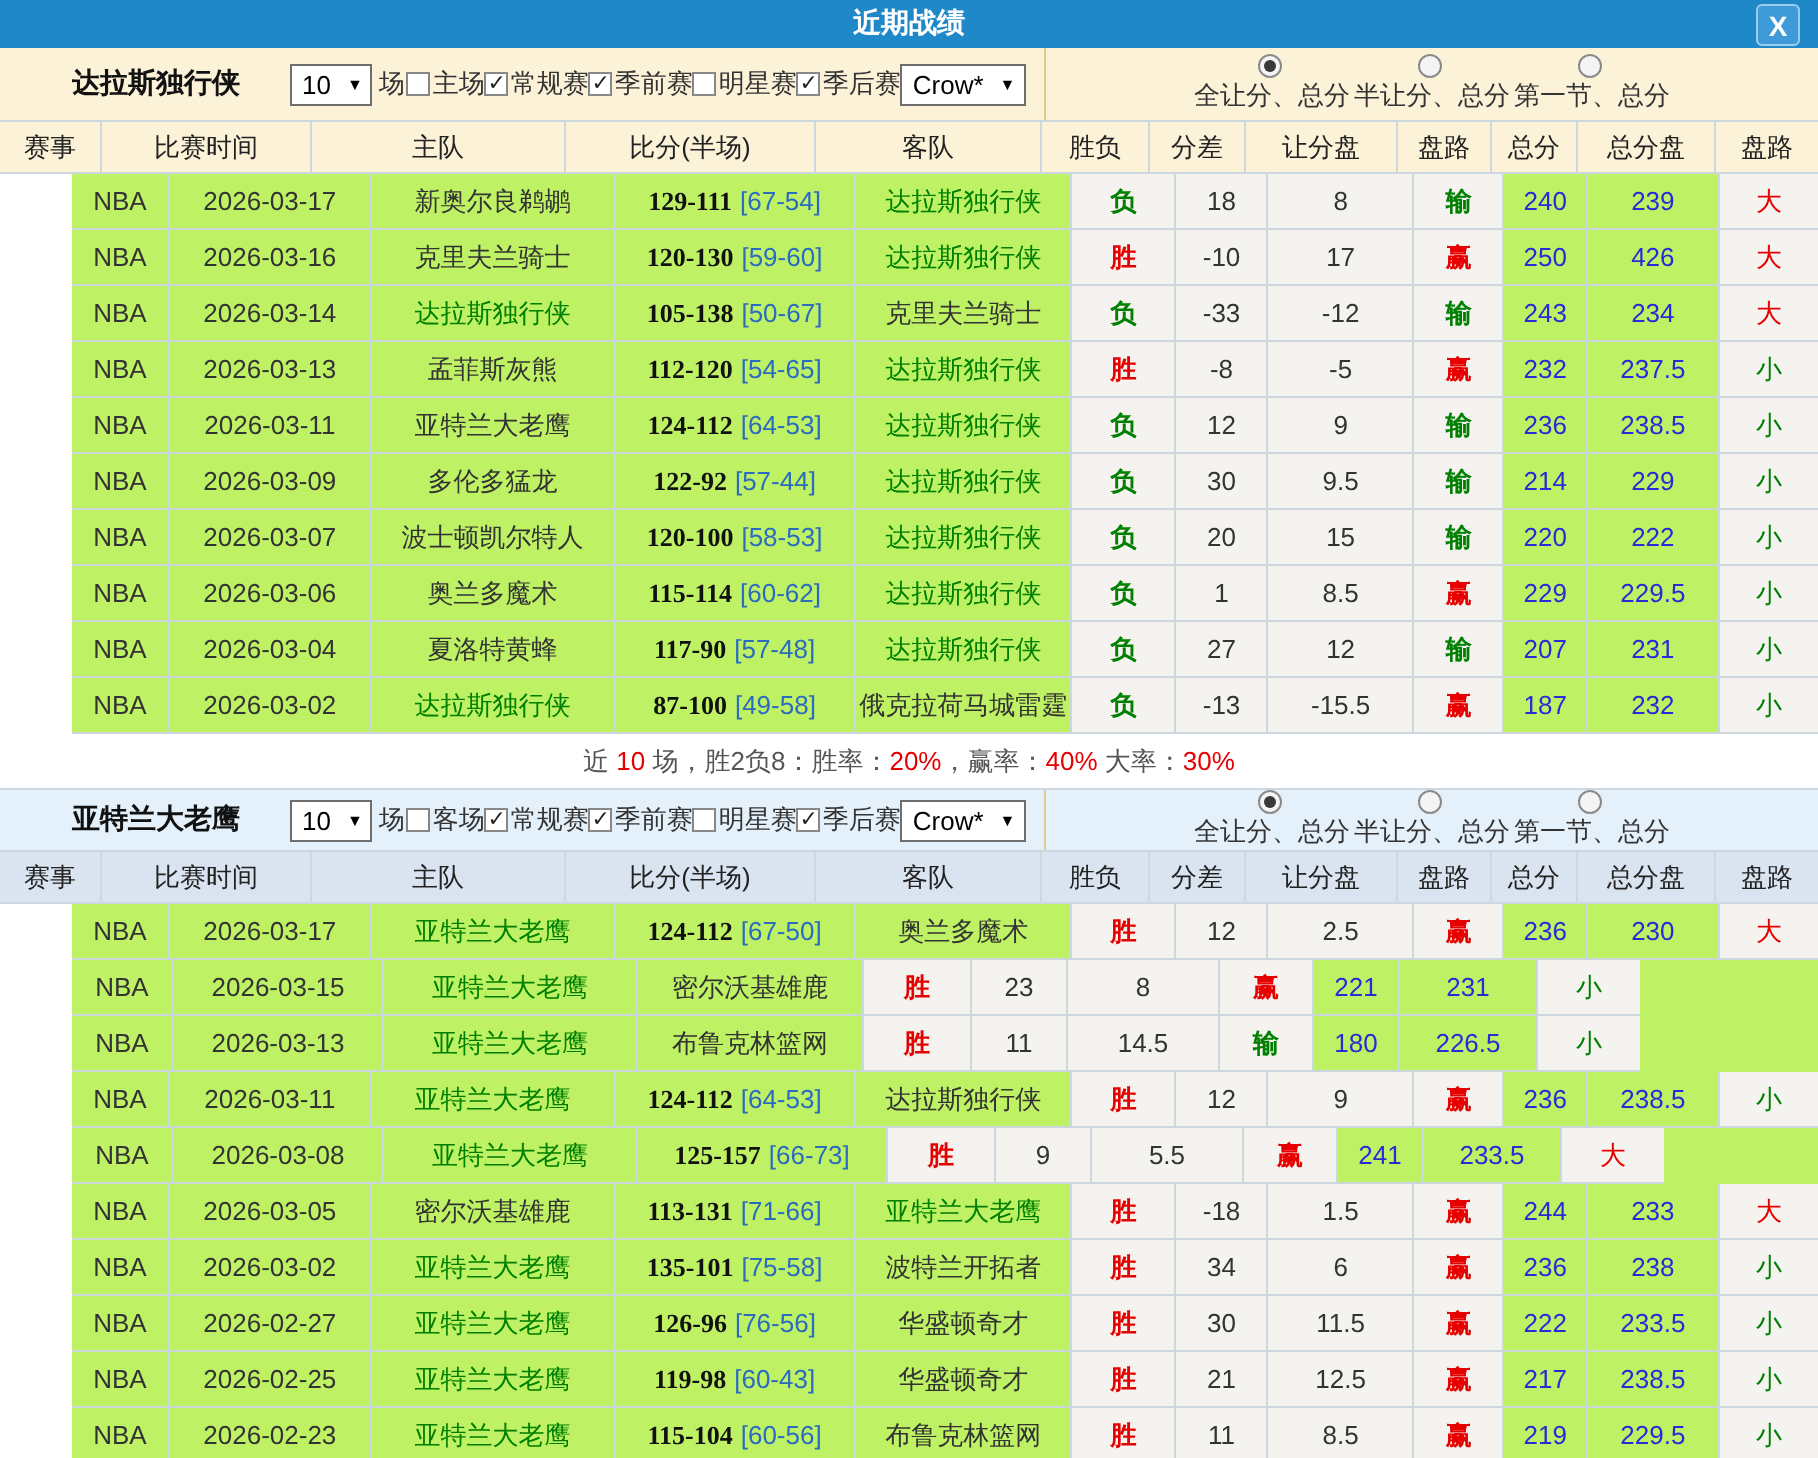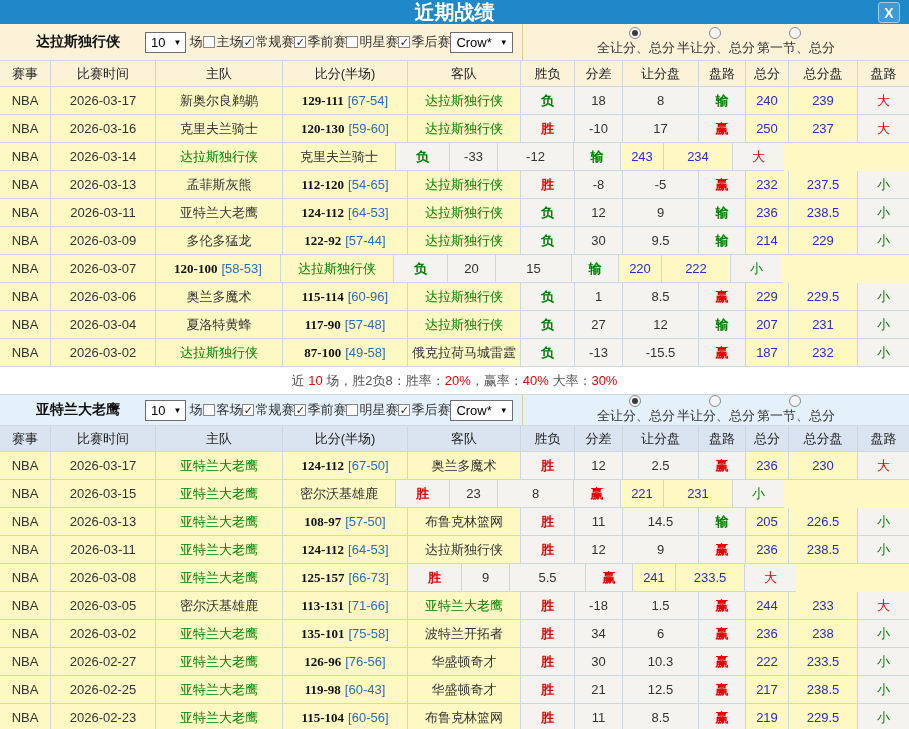--- a/index.html
+++ b/index.html
@@ -5,21 +5,21 @@
   html,body { margin:0; padding:0; }
   body {
     width:909px; background:#fff; color:#333;
     font-family:"Liberation Sans","DejaVu Sans",sans-serif; font-size:13px;
   }
   
   .titlebar {
     height:24px; background:#1f88c9; position:relative;
     display:flex; align-items:center; justify-content:center;
   }
-  .titlebar .title { color:#fff; font-weight:bold; font-size:20px; }
+  .titlebar .title { color:#fff; font-weight:bold; font-size:14px; }
   .close-btn {
     position:absolute; right:9px; top:2px; width:20px; height:19px;
     background:#3f9bd8; border:1px solid #9ccdef; border-radius:3px;
     display:flex; align-items:center; justify-content:center;
     color:#fff; font-weight:bold; font-size:14px; cursor:pointer; line-height:1;
   }
   
   .filter-row { display:flex; align-items:stretch; }
   .panel1 .filter-row { background:#fcf2d8; height:36px; }
   .panel2 .filter-row { background:#e4f1fa; height:30px; }
@@ -51,21 +51,21 @@
     border-radius:50%; background:#f4f4f4; display:inline-flex;
     align-items:center; justify-content:center; margin-right:2px;
   }
   .radio.checked::after { content:""; width:6px; height:6px; border-radius:50%; background:#3a3a3a; }
   
   .table { border-top:1px solid #cdd7e0; }
   .tr { display:flex; }
   .thead { height:26px; }
   .panel1 .thead { background:#fcf2d8; }
   .panel2 .thead { background:#d9e4f0; }
-  .tbody .tr { height:28px; background:#fef9c3; }
+  .tbody .tr { height:28px; background:#bef264;margin-left:36px; }
   .td {
     box-sizing:border-box; height:100%;
     border-right:1px solid #cdd7e0; border-bottom:1px solid #cdd7e0;
     display:flex; align-items:center; justify-content:center; gap:4px;
     overflow:hidden; white-space:nowrap;
   }
   .thead .td { color:#222; }
   .c0{width:51px}.c1{width:105px}.c2{width:127px}.c3{width:125px}.c4{width:113px}
   .c5{width:54px}.c6{width:48px}.c7{width:76px}.c8{width:47px}.c9{width:43px}
   .c10{width:69px}.c11{width:51px; border-right:none;}
@@ -184,27 +184,31 @@
           <div class="td c3">
             <span class="score">120-130</span>
             <span class="half">[59-60]</span>
           </div>
           <div class="td c4 green">达拉斯独行侠</div>
           <div class="td c5 red bold">胜</div>
           <div class="td c6">-10</div>
           <div class="td c7">17</div>
           <div class="td c8 red bold">赢</div>
           <div class="td c9 blue">250</div>
-          <div class="td c10 blue">237</div>
+          <div class="td c10 blue">426</div>
           <div class="td c11 red">大</div>
         </div>
         <div class="tr">
           <div class="td c0">NBA</div>
           <div class="td c1">2026-03-14</div>
           <div class="td c2 green">达拉斯独行侠</div>
+          <div class="td c3">
+            <span class="score">105-138</span>
+            <span class="half">[50-67]</span>
+          </div>
           <div class="td c4">克里夫兰骑士</div>
           <div class="td c5 green bold">负</div>
           <div class="td c6">-33</div>
           <div class="td c7">-12</div>
           <div class="td c8 green bold">输</div>
           <div class="td c9 blue">243</div>
           <div class="td c10 blue">234</div>
           <div class="td c11 red">大</div>
         </div>
         <div class="tr">
@@ -254,40 +258,41 @@
           <div class="td c6">30</div>
           <div class="td c7">9.5</div>
           <div class="td c8 green bold">输</div>
           <div class="td c9 blue">214</div>
           <div class="td c10 blue">229</div>
           <div class="td c11 green">小</div>
         </div>
         <div class="tr">
           <div class="td c0">NBA</div>
           <div class="td c1">2026-03-07</div>
+          <div class="td c2">波士顿凯尔特人</div>
           <div class="td c3">
             <span class="score">120-100</span>
             <span class="half">[58-53]</span>
           </div>
           <div class="td c4 green">达拉斯独行侠</div>
           <div class="td c5 green bold">负</div>
           <div class="td c6">20</div>
           <div class="td c7">15</div>
           <div class="td c8 green bold">输</div>
           <div class="td c9 blue">220</div>
           <div class="td c10 blue">222</div>
           <div class="td c11 green">小</div>
         </div>
         <div class="tr">
           <div class="td c0">NBA</div>
           <div class="td c1">2026-03-06</div>
           <div class="td c2">奥兰多魔术</div>
           <div class="td c3">
             <span class="score">115-114</span>
-            <span class="half">[60-96]</span>
+            <span class="half">[60-62]</span>
           </div>
           <div class="td c4 green">达拉斯独行侠</div>
           <div class="td c5 green bold">负</div>
           <div class="td c6">1</div>
           <div class="td c7">8.5</div>
           <div class="td c8 red bold">赢</div>
           <div class="td c9 blue">229</div>
           <div class="td c10 blue">229.5</div>
           <div class="td c11 green">小</div>
         </div>
@@ -424,30 +429,26 @@
           <div class="td c7">8</div>
           <div class="td c8 red bold">赢</div>
           <div class="td c9 blue">221</div>
           <div class="td c10 blue">231</div>
           <div class="td c11 green">小</div>
         </div>
         <div class="tr">
           <div class="td c0">NBA</div>
           <div class="td c1">2026-03-13</div>
           <div class="td c2 green">亚特兰大老鹰</div>
-          <div class="td c3">
-            <span class="score">108-97</span>
-            <span class="half">[57-50]</span>
-          </div>
           <div class="td c4">布鲁克林篮网</div>
           <div class="td c5 red bold">胜</div>
           <div class="td c6">11</div>
           <div class="td c7">14.5</div>
           <div class="td c8 green bold">输</div>
-          <div class="td c9 blue">205</div>
+          <div class="td c9 blue">180</div>
           <div class="td c10 blue">226.5</div>
           <div class="td c11 green">小</div>
         </div>
         <div class="tr">
           <div class="td c0">NBA</div>
           <div class="td c1">2026-03-11</div>
           <div class="td c2 green">亚特兰大老鹰</div>
           <div class="td c3">
             <span class="score">124-112</span>
             <span class="half">[64-53]</span>
@@ -515,21 +516,21 @@
           <div class="td c0">NBA</div>
           <div class="td c1">2026-02-27</div>
           <div class="td c2 green">亚特兰大老鹰</div>
           <div class="td c3">
             <span class="score">126-96</span>
             <span class="half">[76-56]</span>
           </div>
           <div class="td c4">华盛顿奇才</div>
           <div class="td c5 red bold">胜</div>
           <div class="td c6">30</div>
-          <div class="td c7">10.3</div>
+          <div class="td c7">11.5</div>
           <div class="td c8 red bold">赢</div>
           <div class="td c9 blue">222</div>
           <div class="td c10 blue">233.5</div>
           <div class="td c11 green">小</div>
         </div>
         <div class="tr">
           <div class="td c0">NBA</div>
           <div class="td c1">2026-02-25</div>
           <div class="td c2 green">亚特兰大老鹰</div>
           <div class="td c3">

